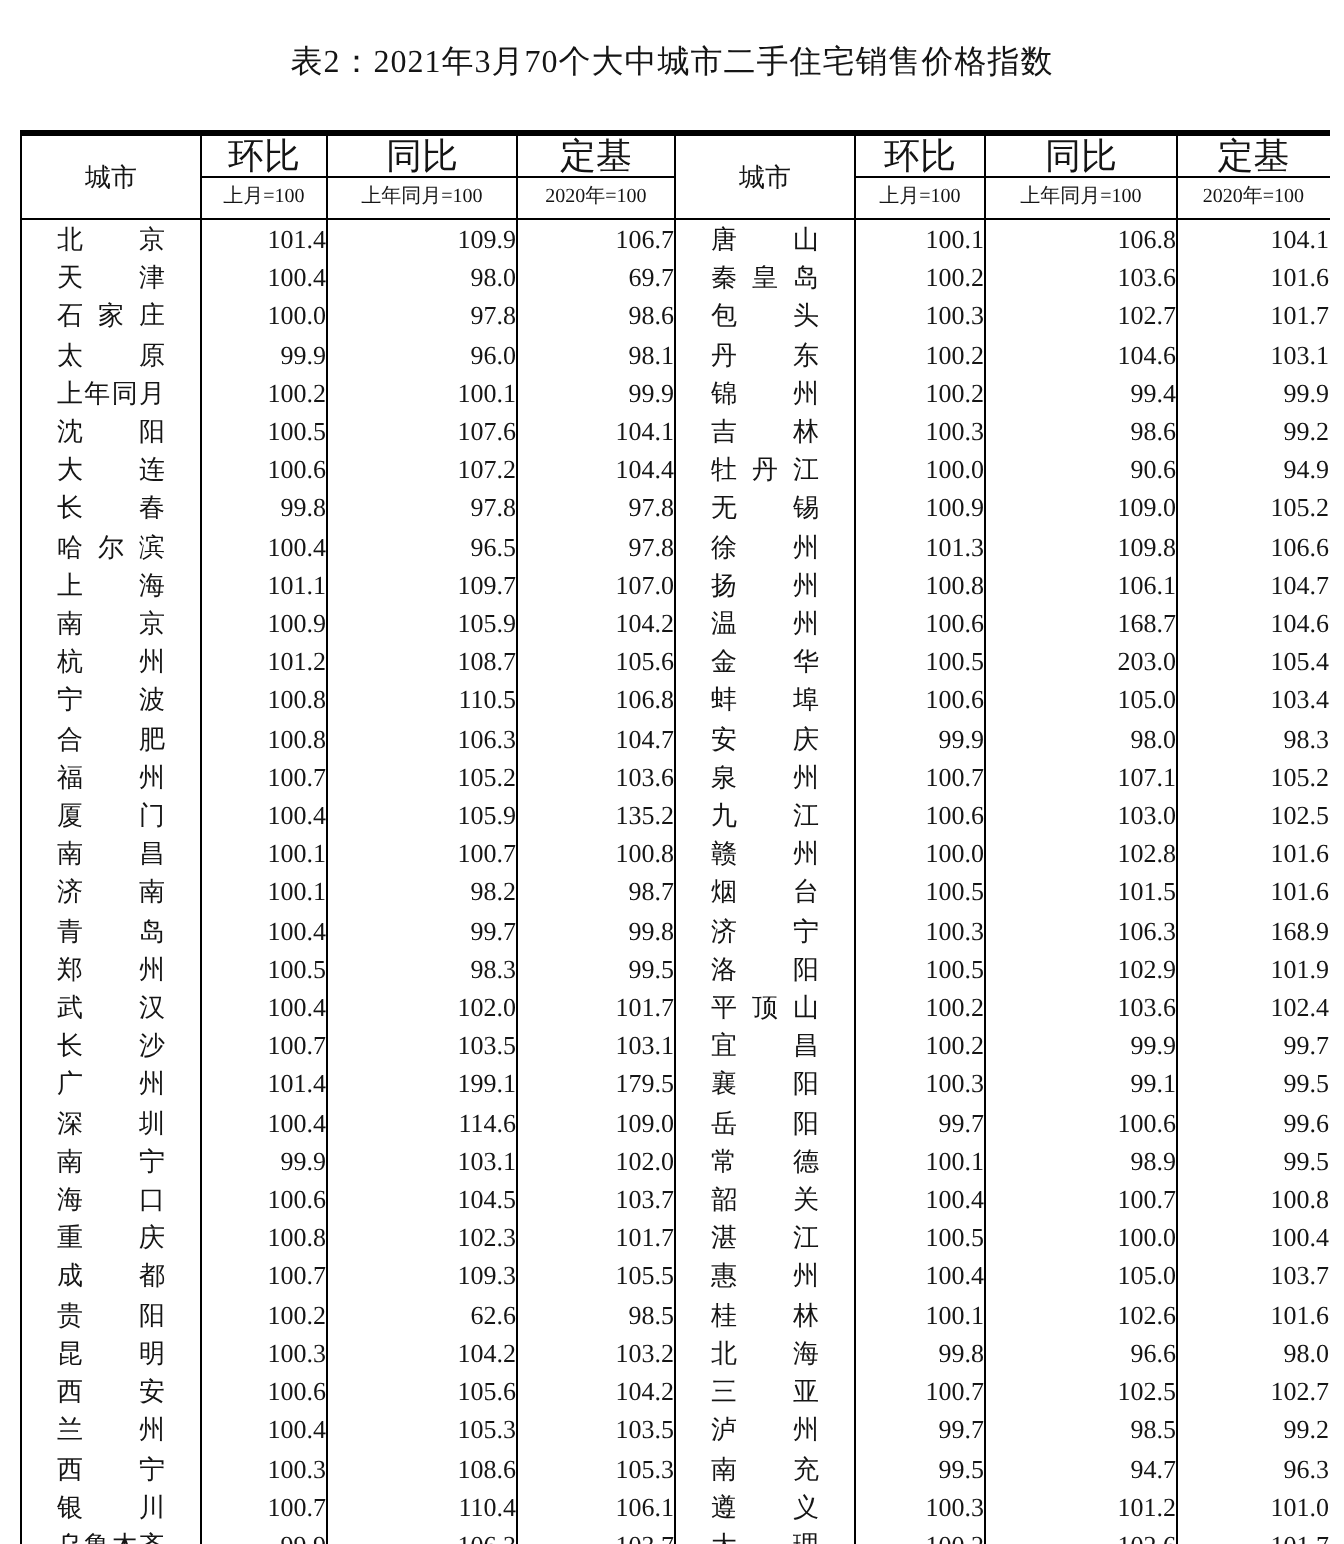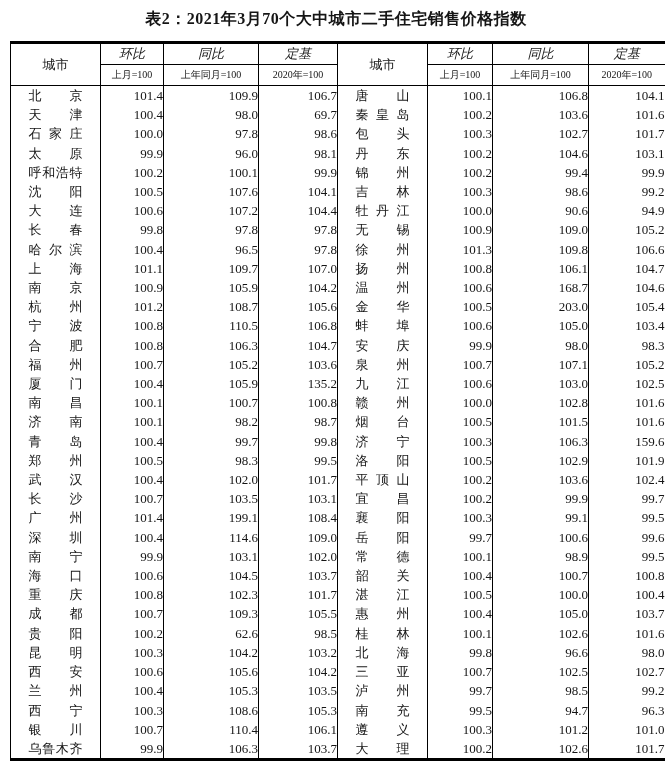--- a/index.html
+++ b/index.html
@@ -1,34 +1,34 @@
 <!DOCTYPE html>
 <html><head>
 <meta charset="utf-8">
 <style>
   html,body { margin:0; padding:0; }
   body {
     width:672px; height:772px; background:#ffffff; overflow:hidden;
     font-family:"Liberation Serif","DejaVu Serif",serif; color:#151515;
   }
   .page-title {
-    margin:0; padding-top:9px; height:41px; box-sizing:border-box;
-    text-align:center; font-size:16px; font-weight:bold; letter-spacing:0.5px;
+    margin:12px; padding-top:9px; height:41px; box-sizing:border-box;
+    text-align:center; font-size:16px; font-weight:normal; letter-spacing:0.5px;
   }
   table.idx {
     border-collapse:collapse; table-layout:fixed;
     margin-left:10px; width:654px;
     border-top:3px solid #000; border-bottom:3px solid #000;
   }
   table.idx th, table.idx td {
     border-left:1px solid #000;
     padding:0; font-weight:normal; overflow:hidden; white-space:nowrap;
   }
   thead th { border-bottom:1px solid #000; text-align:center; }
-  th.grp  { height:20px; font-size:13px; line-height:20px;font-style:italic; }
+  th.grp  { height:20px; font-size:18px; line-height:20px; }
   th.sub  { height:20px; font-size:10px; line-height:20px; }
   th.cityhead { font-size:13px; }
   tbody td { height:19.2px; line-height:19.2px; font-size:13px; }
   td.num  { text-align:right; padding-right:7px; }
   td.city { text-align:center; }
   .cityname {
     display:inline-block; width:54px;
     text-align:justify; text-align-last:justify;
   }
 </style>
@@ -103,21 +103,21 @@
         <td class="city"><span class="cityname">太原</span></td>
         <td class="num">99.9</td>
         <td class="num">96.0</td>
         <td class="num">98.1</td>
         <td class="city"><span class="cityname">丹东</span></td>
         <td class="num">100.2</td>
         <td class="num">104.6</td>
         <td class="num">103.1</td>
       </tr>
       <tr>
-        <td class="city"><span class="cityname">呼和浩特</span></td>
+        <td class="city"><span class="cityname">上年同月</span></td>
         <td class="num">100.2</td>
         <td class="num">100.1</td>
         <td class="num">99.9</td>
         <td class="city"><span class="cityname">锦州</span></td>
         <td class="num">100.2</td>
         <td class="num">99.4</td>
         <td class="num">99.9</td>
       </tr>
       <tr>
         <td class="city"><span class="cityname">沈阳</span></td>
@@ -250,21 +250,21 @@
         <td class="num">101.6</td>
       </tr>
       <tr>
         <td class="city"><span class="cityname">青岛</span></td>
         <td class="num">100.4</td>
         <td class="num">99.7</td>
         <td class="num">99.8</td>
         <td class="city"><span class="cityname">济宁</span></td>
         <td class="num">100.3</td>
         <td class="num">106.3</td>
-        <td class="num">159.6</td>
+        <td class="num">168.9</td>
       </tr>
       <tr>
         <td class="city"><span class="cityname">郑州</span></td>
         <td class="num">100.5</td>
         <td class="num">98.3</td>
         <td class="num">99.5</td>
         <td class="city"><span class="cityname">洛阳</span></td>
         <td class="num">100.5</td>
         <td class="num">102.9</td>
         <td class="num">101.9</td>
@@ -286,21 +286,21 @@
         <td class="num">103.1</td>
         <td class="city"><span class="cityname">宜昌</span></td>
         <td class="num">100.2</td>
         <td class="num">99.9</td>
         <td class="num">99.7</td>
       </tr>
       <tr>
         <td class="city"><span class="cityname">广州</span></td>
         <td class="num">101.4</td>
         <td class="num">199.1</td>
-        <td class="num">108.4</td>
+        <td class="num">179.5</td>
         <td class="city"><span class="cityname">襄阳</span></td>
         <td class="num">100.3</td>
         <td class="num">99.1</td>
         <td class="num">99.5</td>
       </tr>
       <tr>
         <td class="city"><span class="cityname">深圳</span></td>
         <td class="num">100.4</td>
         <td class="num">114.6</td>
         <td class="num">109.0</td>

